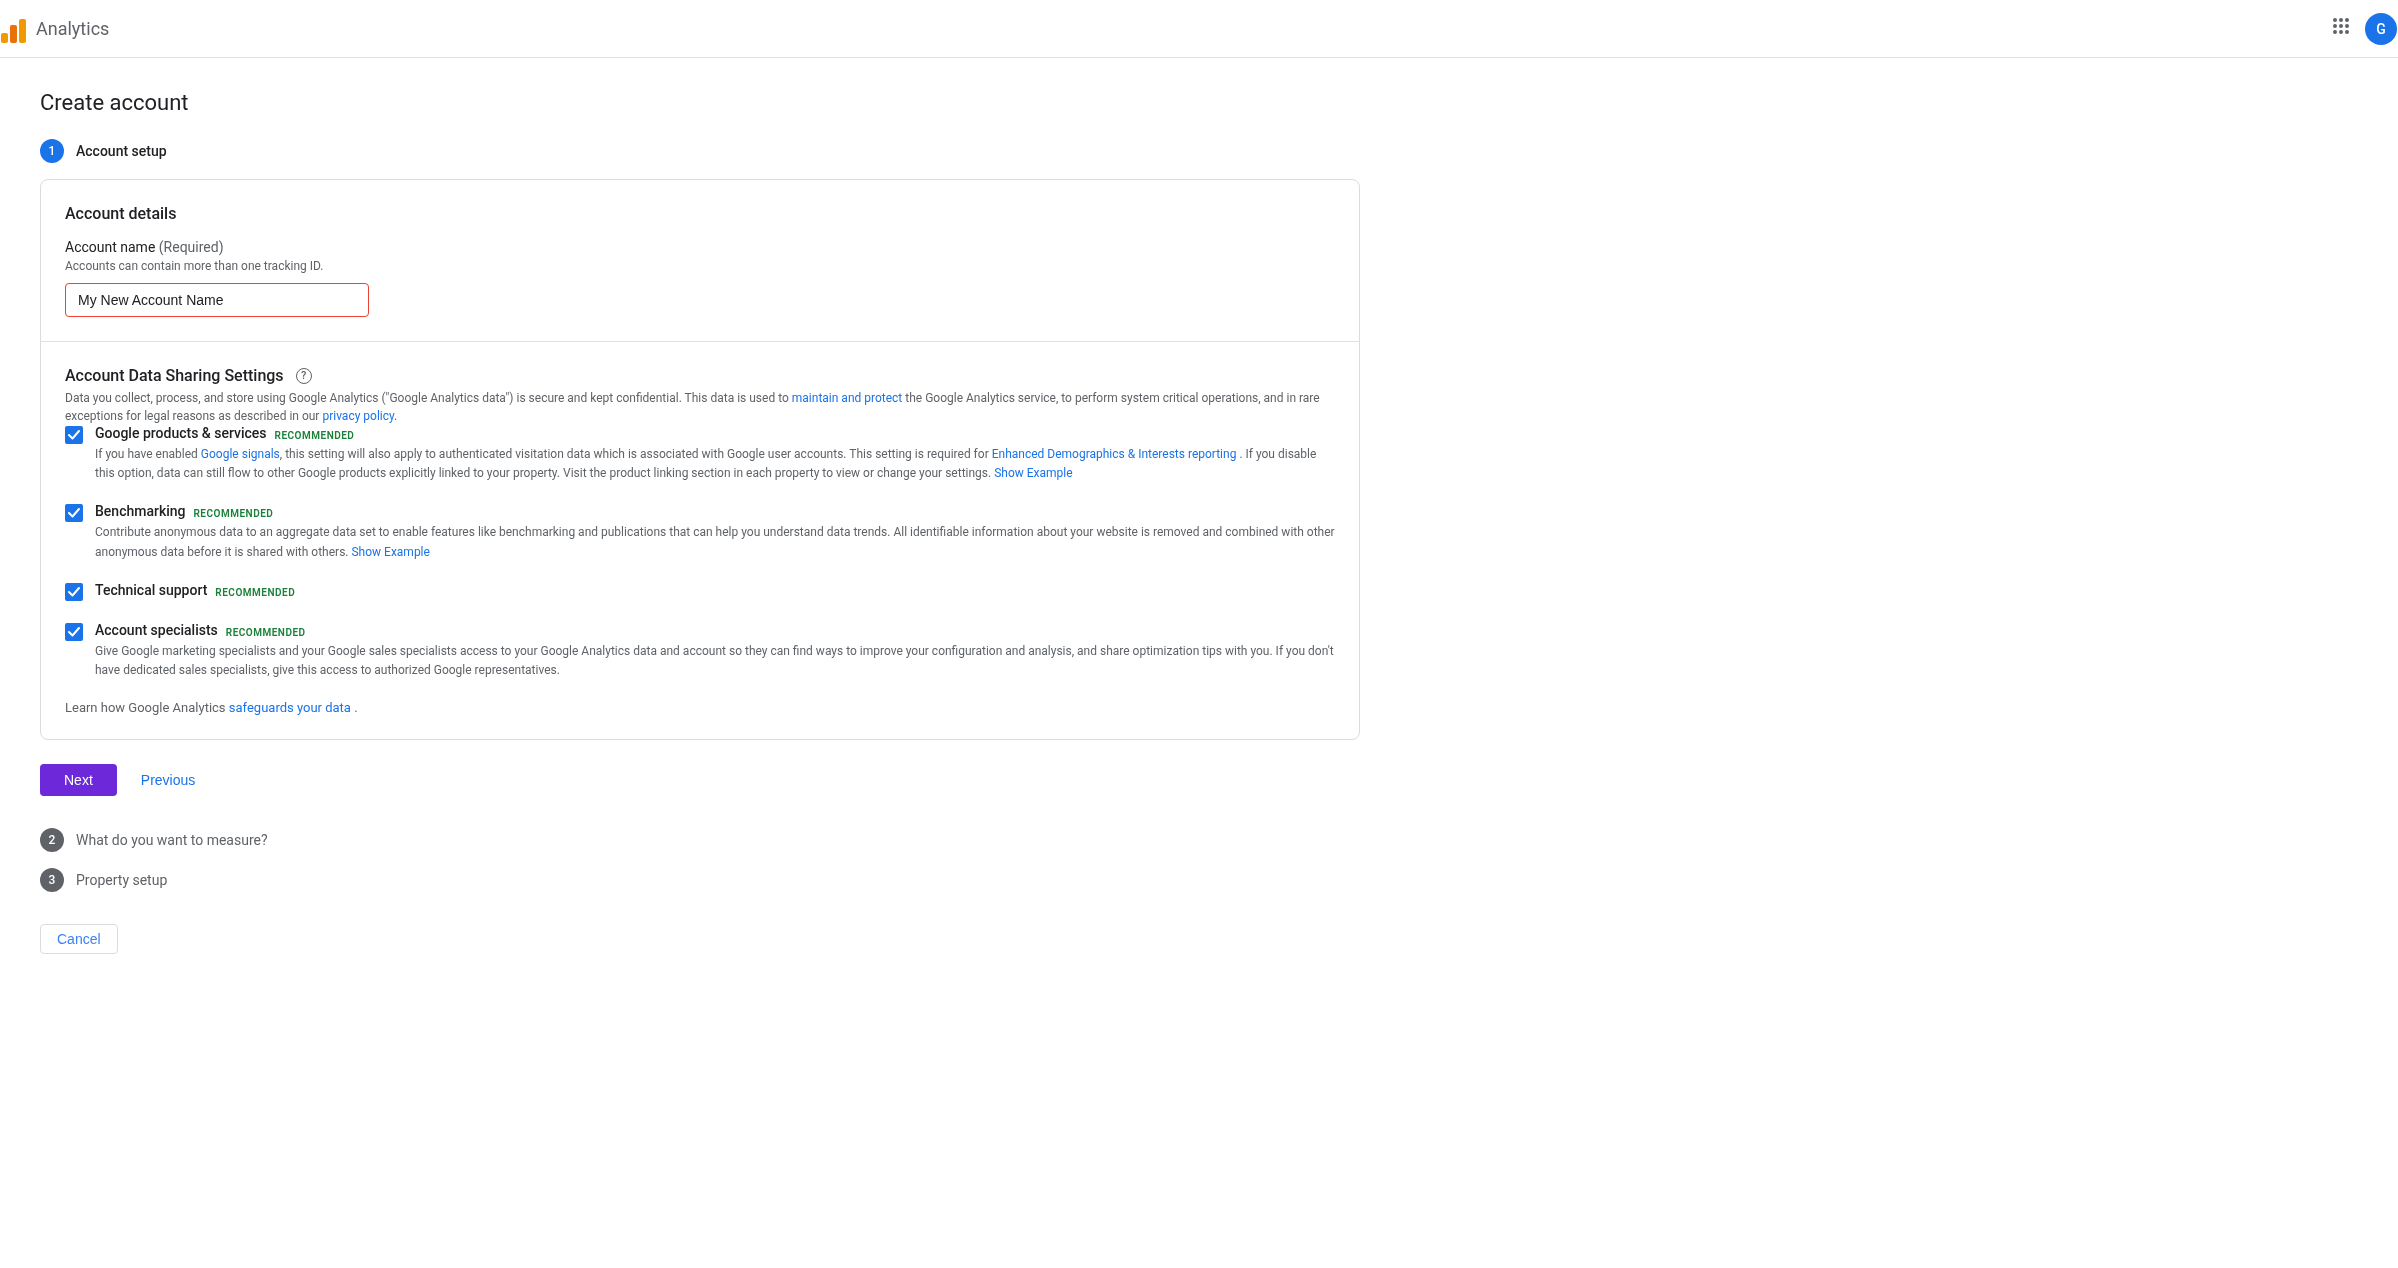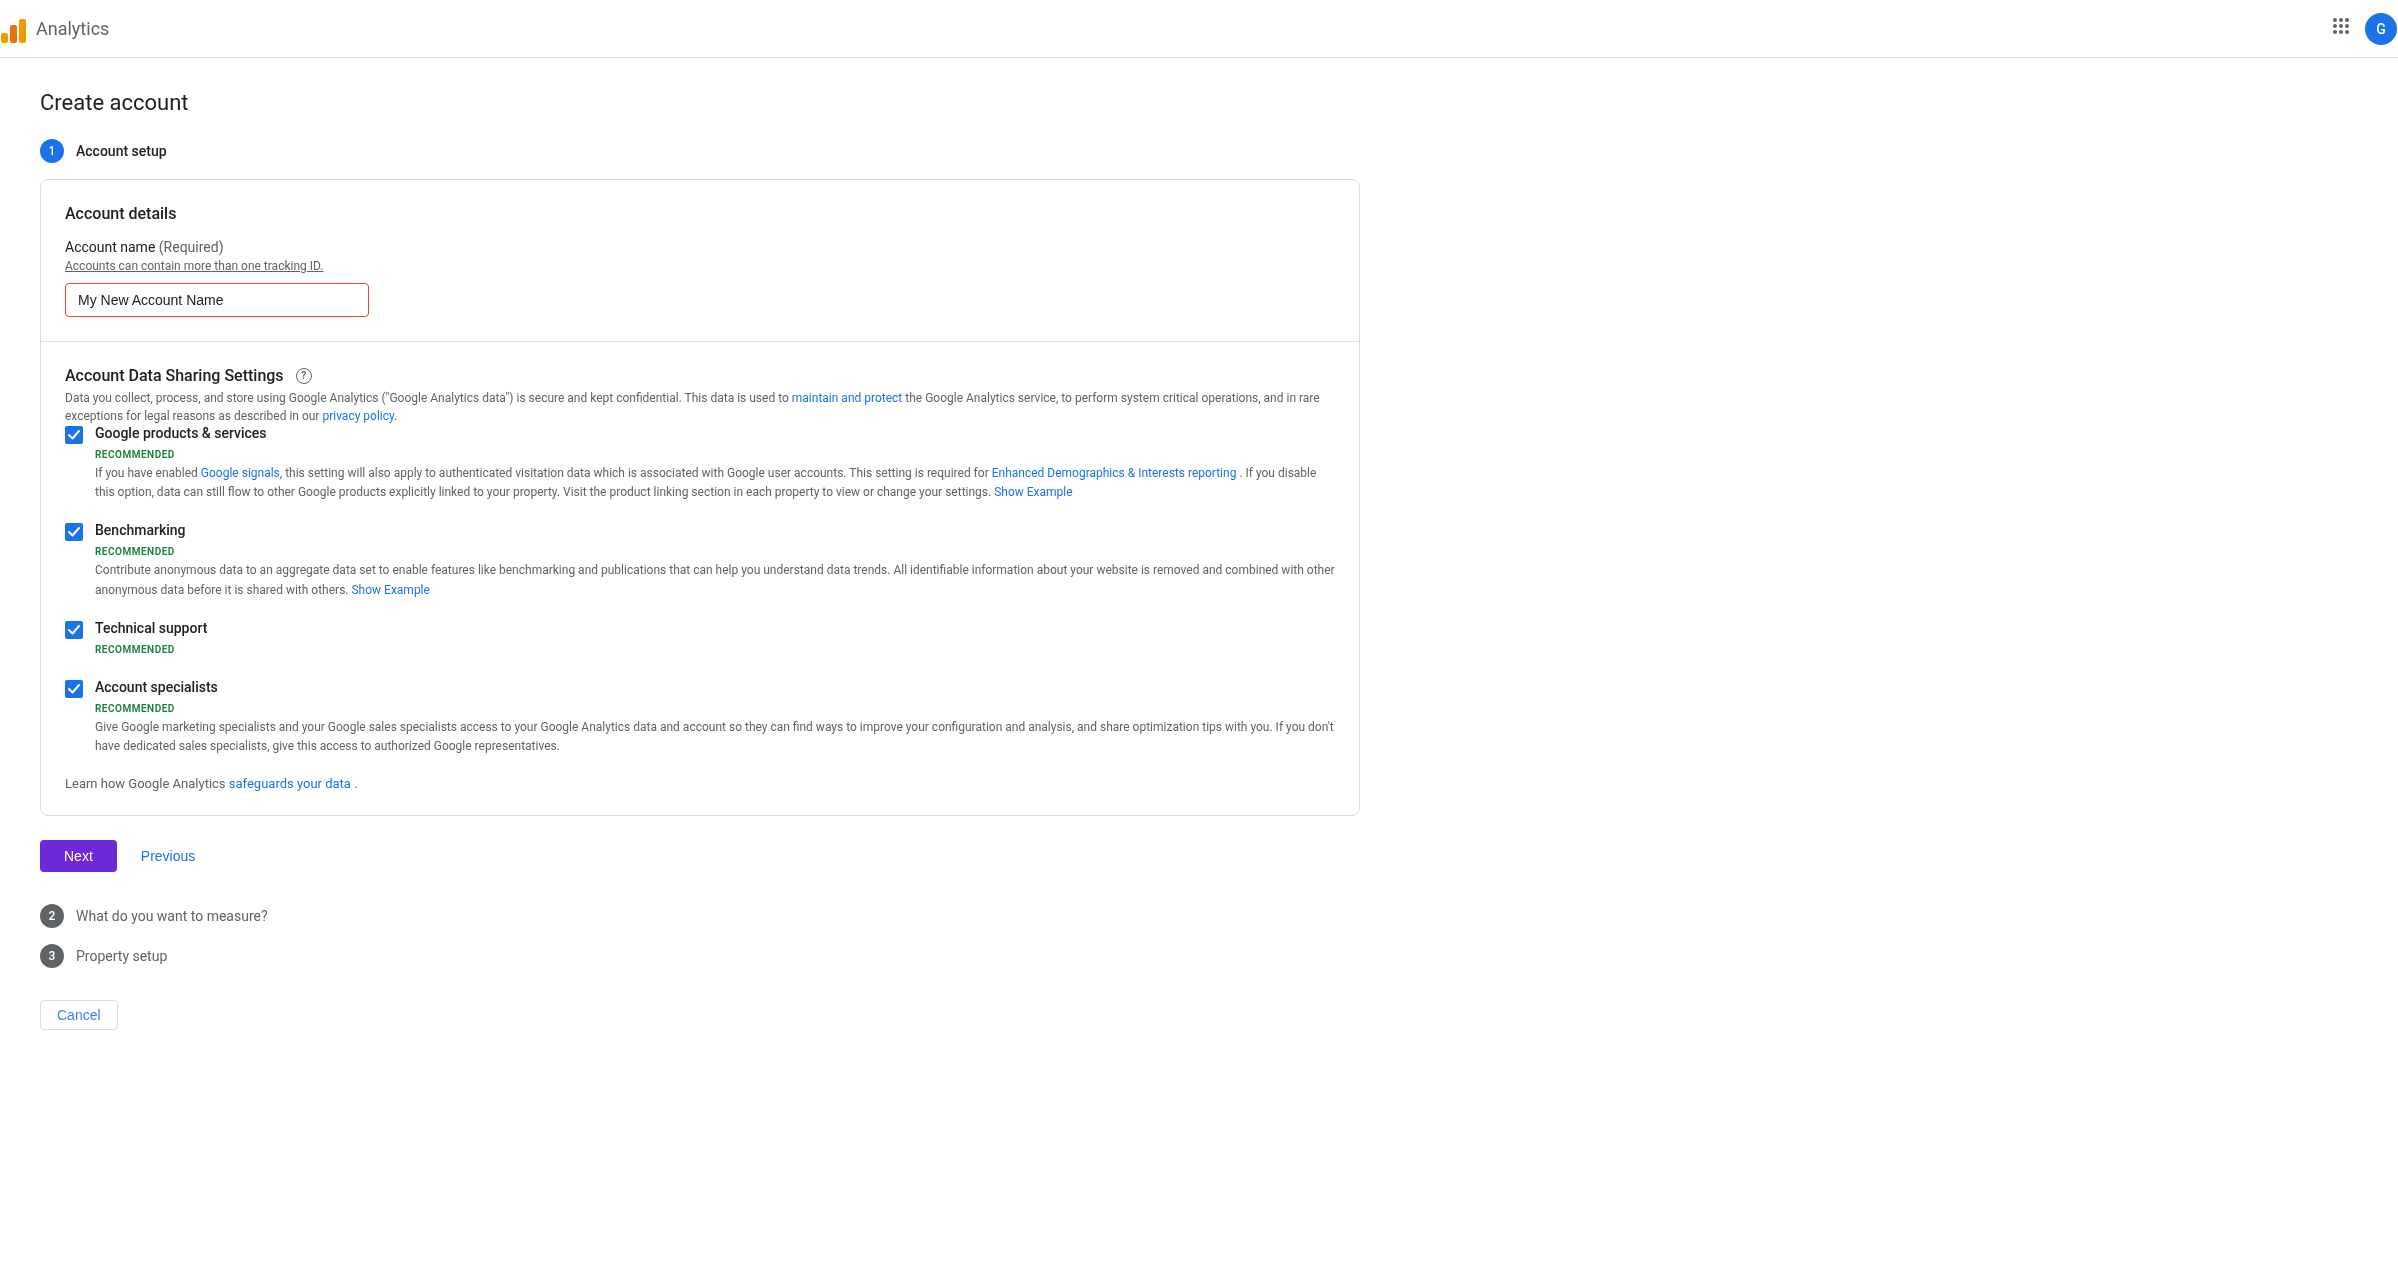--- a/index.html
+++ b/index.html
@@ -59,21 +59,21 @@
     .card-section {
       padding: 24px;
       border-bottom: 1px solid #e0e0e0;
     }
     .card-section:last-child { border-bottom: none; }
     .section-title { font-size: 16px; font-weight: 500; color: #202124; margin-bottom: 4px; display: flex; align-items: center; gap: 8px; }
     .section-desc { font-size: 12px; color: #5f6368; margin-bottom: 0; line-height: 1.5; }
 
     
     .field-label { font-size: 14px; color: #202124; margin-bottom: 4px; }
-    .field-sublabel { font-size: 12px; color: #5f6368; margin-bottom: 10px; text-decoration: underline; }
+    .field-sublabel { font-size: 12px; color: #5f6368; margin-bottom: 10px; }
     .text-input {
       border: 1px solid #ea4335;
       border-radius: 4px;
       padding: 8px 12px;
       font-size: 14px;
       width: 304px;
       outline: none;
       color: #202124;
     }
 
@@ -84,21 +84,21 @@
     .checkbox-item { display: flex; align-items: flex-start; gap: 12px; margin-bottom: 20px; }
     .checkbox-item:last-child { margin-bottom: 0; }
     .checkbox {
       width: 18px; height: 18px; border-radius: 2px;
       background: #1a73e8; border: 2px solid #1a73e8;
       display: flex; align-items: center; justify-content: center;
       flex-shrink: 0; margin-top: 1px; cursor: pointer;
     }
     .checkbox svg { width: 12px; height: 12px; }
     .checkbox-content { flex: 1; }
-    .checkbox-title { font-size: 14px; font-weight: 500; color: #202124; margin-bottom: 4px; display: flex; align-items: flex-start; gap: 8px; flex-direction: column; }
+    .checkbox-title { font-size: 14px; font-weight: 500; color: #202124; margin-bottom: 4px; display: flex; align-items: flex-end; gap: 8px; }
     .recommended-badge {
       font-size: 10px; font-weight: 600; color: #188038;
       text-transform: uppercase; letter-spacing: 0.5px;
     }
     .checkbox-desc { font-size: 12px; color: #5f6368; line-height: 1.6; }
 
     
     .safeguards-text { font-size: 13px; color: #5f6368; margin-top: 8px; }
     .safeguards-text a { color: #1a73e8; text-decoration: none; }
 

